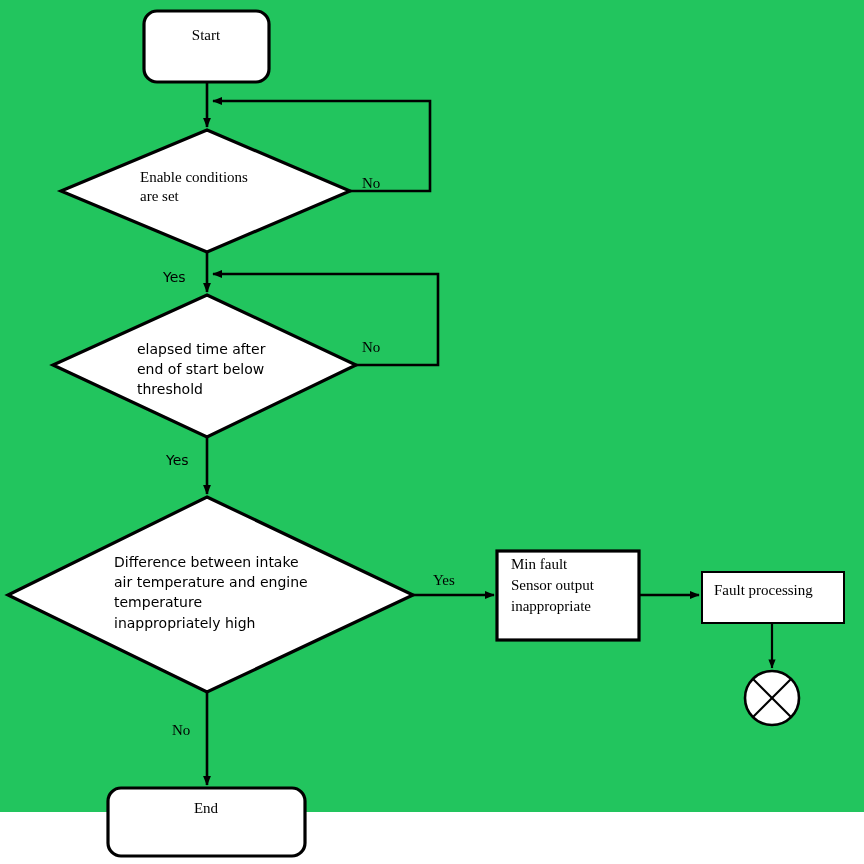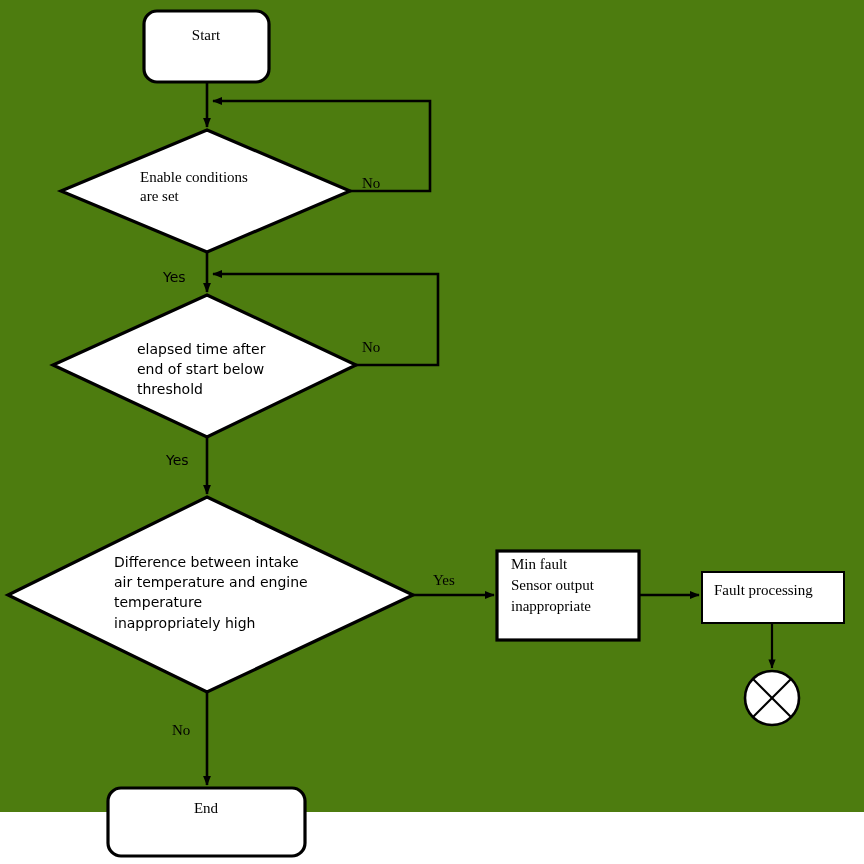--- a/index.html
+++ b/index.html
@@ -10,21 +10,21 @@
   body {
     width: 864px;
     height: 864px;
     overflow: hidden;
     font-family: "Liberation Serif", serif;
   }
   #flowchart-root {
     position: relative;
     width: 864px;
     height: 812px;
-    background: #4d7c0f;
+    background: #22c55e;
     text-decoration: underline;
   }
   svg.chart {
     position: absolute;
     top: 0;
     left: 0;
     width: 864px;
     height: 864px;
     display: block;
   }

